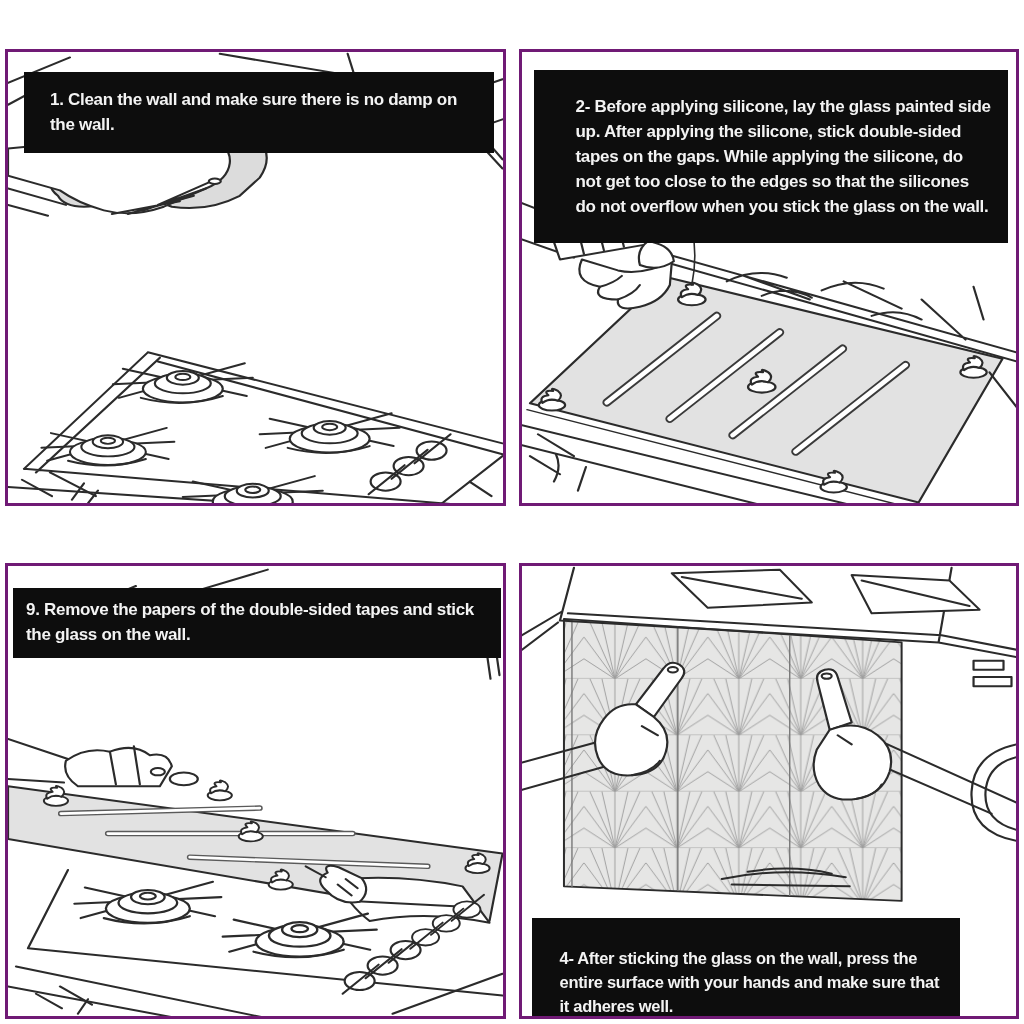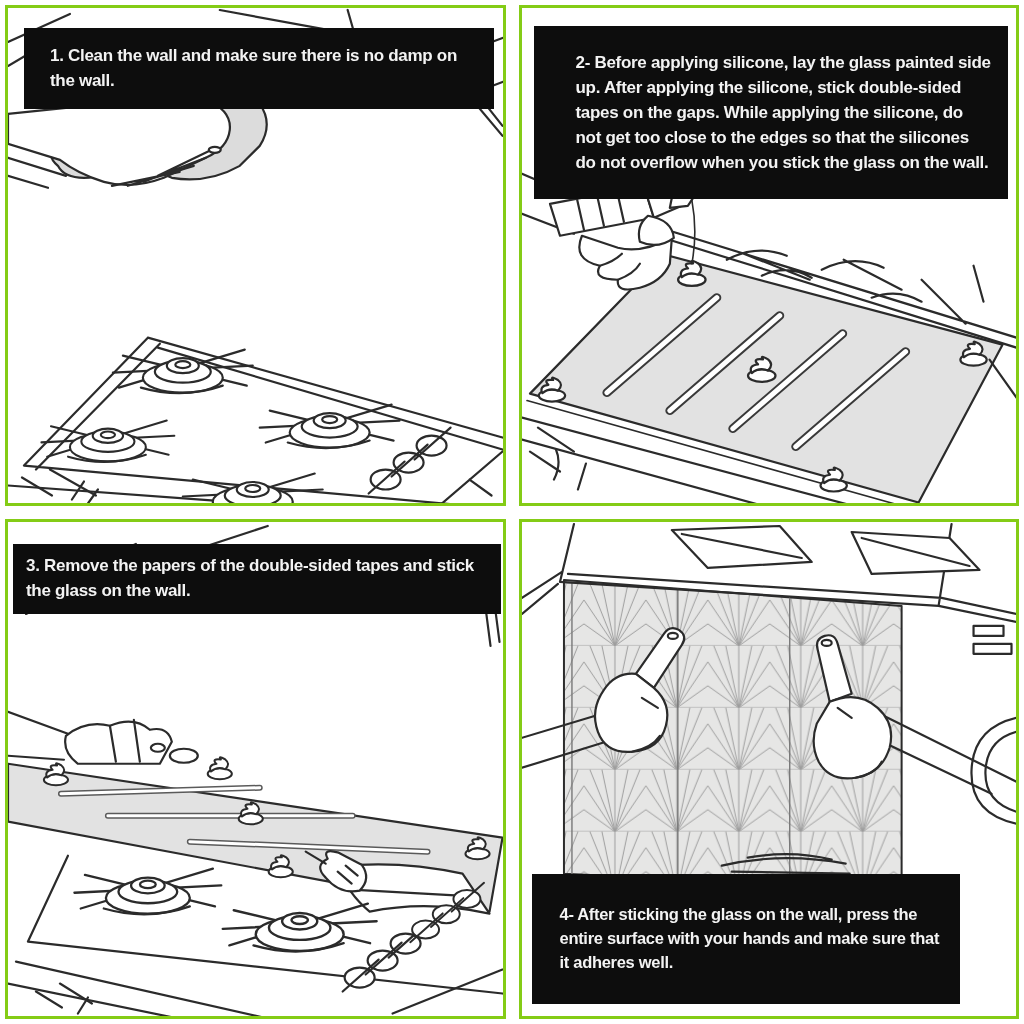--- a/index.html
+++ b/index.html
@@ -1,20 +1,20 @@
 <!DOCTYPE html>
 <html><head>
 <meta charset="utf-8">
 <style>
   html,body{margin:0;padding:0;background:#fff;}
   #board{position:relative;width:1024px;height:1024px;background:#fff;
          display:grid;grid-template-columns:1fr 1fr;grid-template-rows:1fr 1fr;
          gap:13px;padding:5px;box-sizing:border-box;
          font-family:"Liberation Sans",sans-serif;}
-  .panel{position:relative;background:#fff;border:3px solid #84cc16;overflow:hidden;}
+  .panel{position:relative;background:#fff;border:3px solid #701a75;overflow:hidden;margin-top:44px;}
   .art{position:absolute;left:0;top:0;width:100%;height:100%;}
   .ink{stroke:#2b2b2b;stroke-width:2.2;fill:none;stroke-linecap:round;stroke-linejoin:round;}
   .caption{position:absolute;z-index:5;background:#0d0d0d;color:#f3f3f3;
            font-weight:700;font-size:17px;line-height:25px;letter-spacing:-0.3px;
            box-sizing:border-box;}
   .cap1{left:16px;top:20px;width:470px;padding:15px 16px 16px 26px;}
   .cap2{left:12px;top:18px;width:474px;padding:24px 16px 24px 42px;}
   .cap3{left:5px;top:22px;width:488px;padding:9px 10px 11px 13px;}
   .cap4{left:10px;top:352px;width:428px;padding:28px 12px 30px 28px;font-size:16.5px;line-height:24px;}
 </style>
@@ -156,21 +156,21 @@
           <path d="M20,420 L495,472 M8,440 L260,497 M0,462 L180,499 M60,334 L20,420"></path>
           <use href="#burner" transform="translate(140,368) scale(1.05)"></use>
           <use href="#burner" transform="translate(292,404) scale(1.1)"></use>
           <use href="#knobrow" transform="translate(352,456)"></use>
           <use href="#knobrow" transform="translate(418,408) scale(0.9)"></use>
           <path d="M385,492 L495,448 M28,470 l26,16 M52,462 l32,20 M70,492 l10,-16"></path>
         </g>
       </g>
     </svg>
     <div class="caption cap3">
-      <span>3. Remove the papers of the double-sided tapes and stick the glass on the wall.</span>
+      <span>9. Remove the papers of the double-sided tapes and stick the glass on the wall.</span>
     </div>
   </div>
 
   <div class="panel">
     <svg class="art" viewBox="0 0 495 495" preserveAspectRatio="none">
       <g class="ink">
         <g>
           <path d="M42,58 L380,84 L380,368 L42,352 Z" fill="url(#fanpat)" stroke-width="2"></path>
           <path d="M50,60 L50,353" stroke-width="1.4" stroke="#777"></path>
           <path d="M156,67 L156,356 M268,76 L268,362" stroke-width="1.4" stroke="#777"></path>

